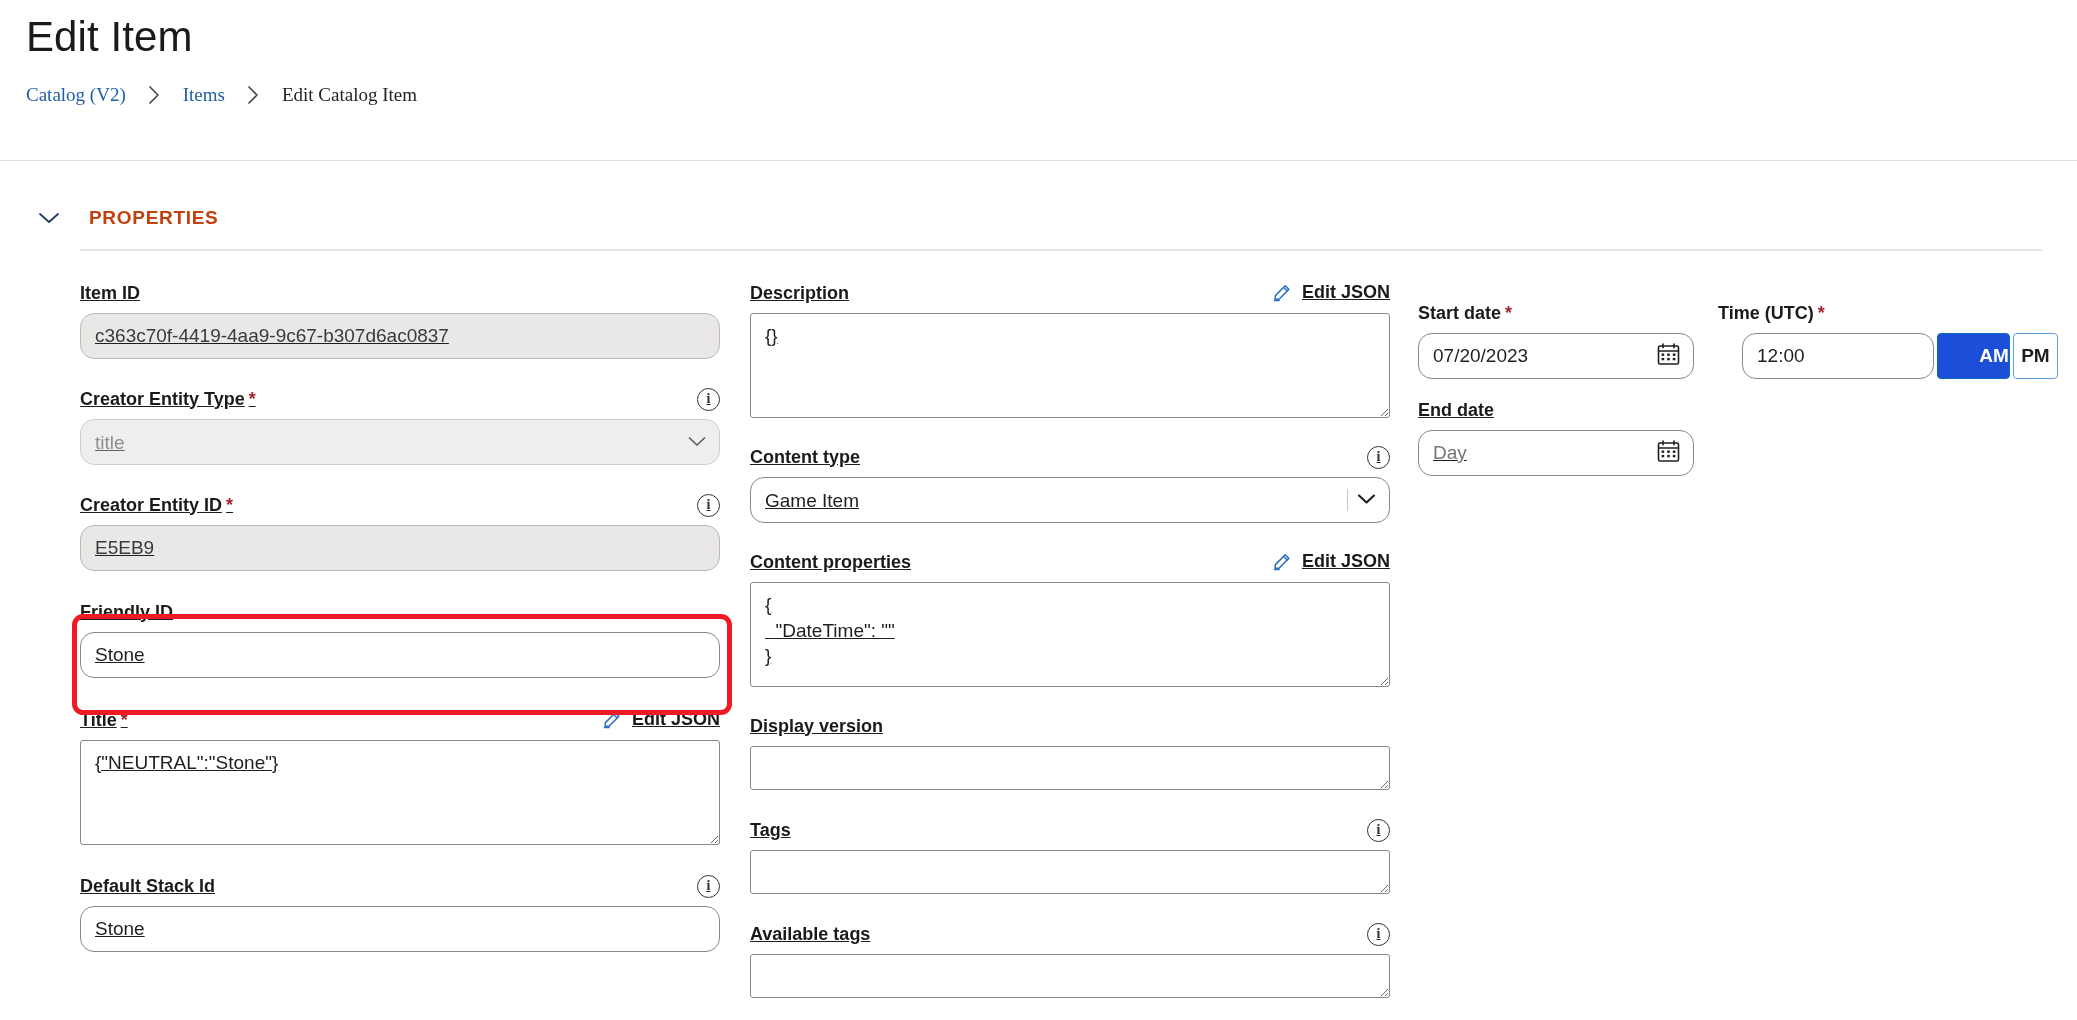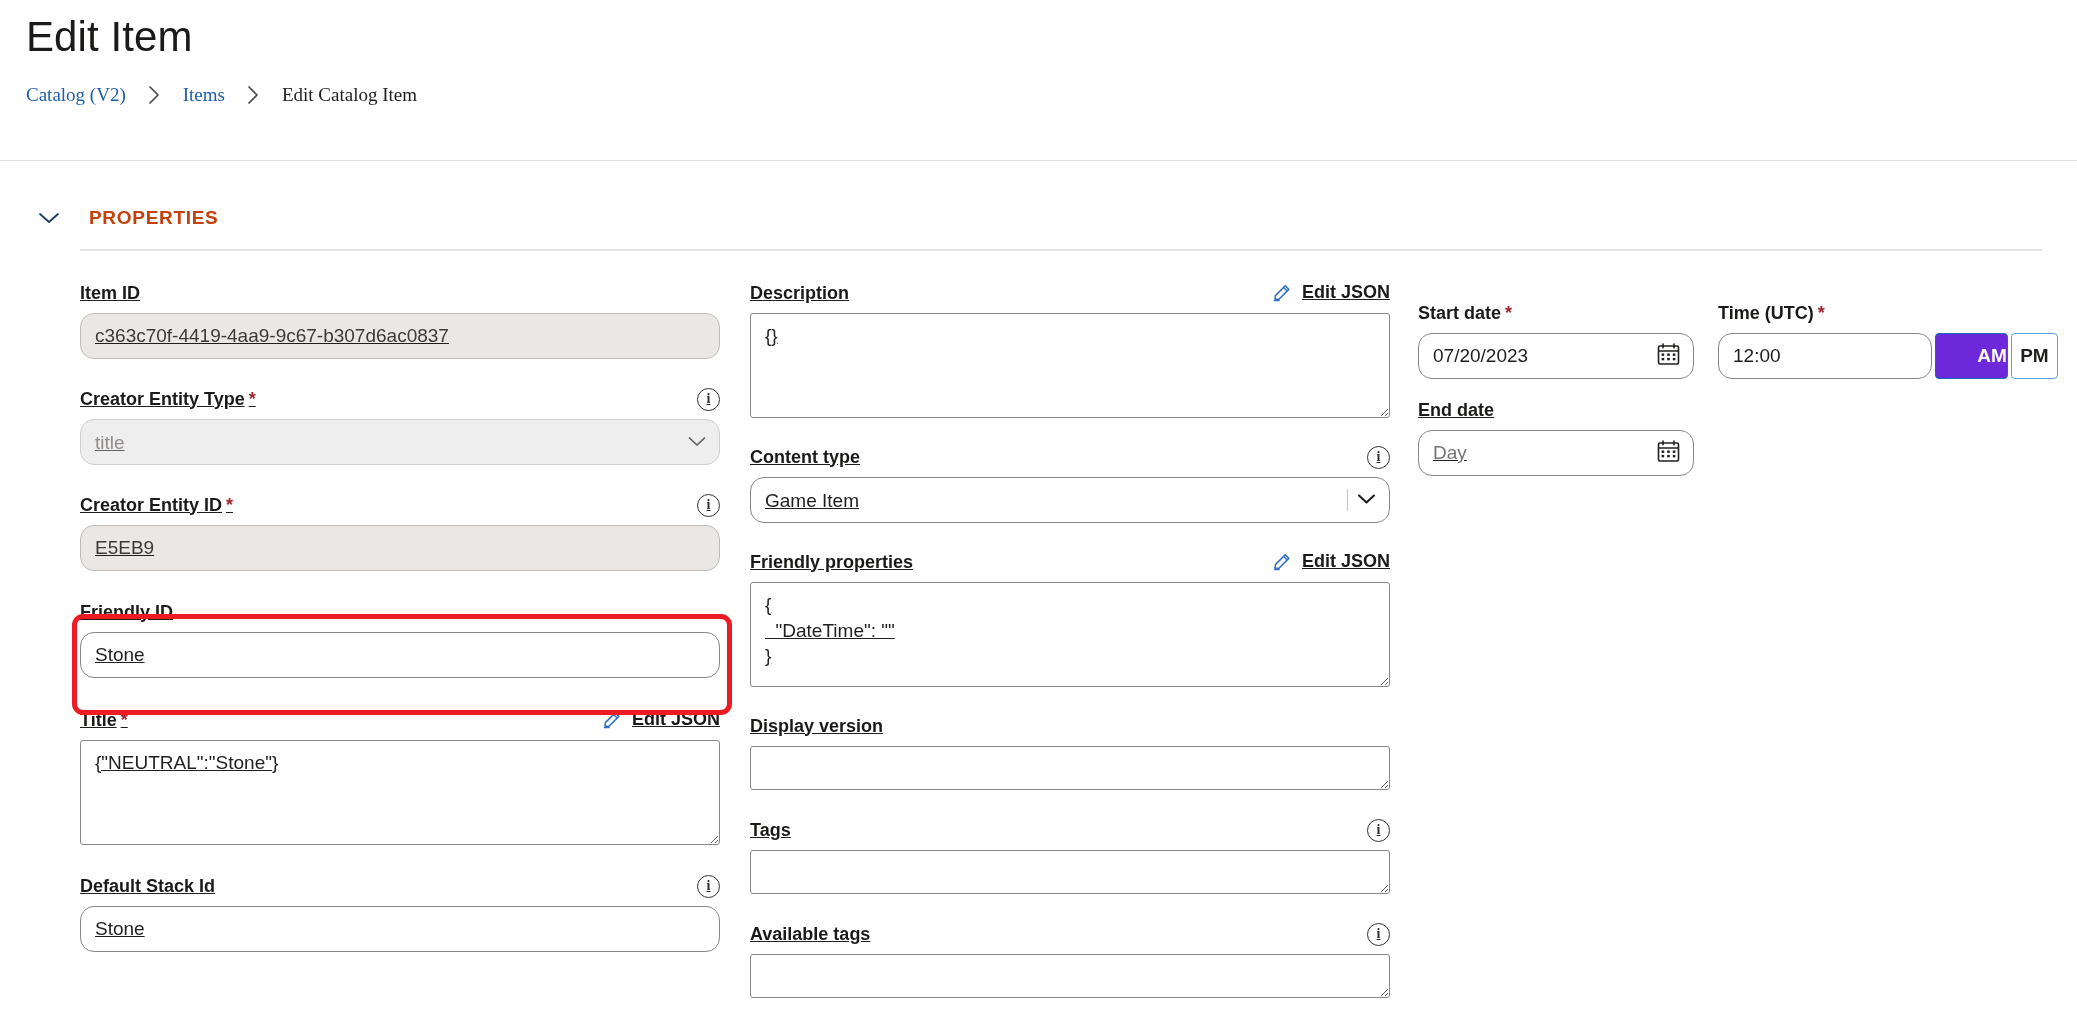--- a/index.html
+++ b/index.html
@@ -132,29 +132,29 @@
 
   
   .date-wrap { position: relative; width: 276px; }
   .date-wrap input.tb { padding-right: 46px; }
   .cal-icon {
     position: absolute; right: 13px; top: 50%; transform: translateY(-50%);
     cursor: pointer; display: block;
   }
 
   
-  .time-row { display: flex; align-items: center; gap: 3px; }
+  .time-row { display: flex; align-items: center; gap: 3px; margin-left: 24px; }
   .time-input { width: 110px; }
   .ampm {
     width: 78px; height: 46px; border-radius: 4px; font-size: 19px;
     font-weight: 700; cursor: pointer; font-family: "Liberation Sans", sans-serif;
     display: inline-flex; align-items: center; justify-content: center;
     border: 1px solid transparent; padding: 0;
   }
-  .ampm.on  { background: #6d28d9; color: #ffffff; border-color: #0f6cbd; padding-left: 41px; }
+  .ampm.on  { background: #1d4ed8; color: #ffffff; border-color: #0f6cbd; padding-left: 41px; }
   .ampm.off { background: #ffffff; color: #201f1e; border: 1px solid #5aa3e0; }
 
   .right-grid { display: flex; gap: 24px; }
 
   
   .highlight-box {
     position: absolute; left: 72px; top: 614px;
     width: 660px; height: 101px;
     border: 5px solid #ee1b24; border-radius: 11px;
     pointer-events: none;
@@ -300,21 +300,21 @@
         <span class="select-chevron">
           <svg width="19" height="12" viewBox="0 0 19 12">
               <path d="M2 2.5 L9.5 9.5 L17 2.5" stroke="currentColor" stroke-width="2.1" fill="none" stroke-linecap="round" stroke-linejoin="round"></path>
             </svg>
         </span>
       </div>
     </div>
 
     <div class="field" style="margin-top:26px;">
       <div class="field-head">
-        <span class="field-label">Friendly properties</span>
+        <span class="field-label">Content properties</span>
         <span class="edit-json">
           <span>
             <svg class="pencil" width="22" height="22" viewBox="0 0 22 22">
               <path d="M4 17.2 L4.4 13.6 L14.2 3.8 L17.8 7.4 L8 17.2 Z" stroke="#2f6fc4" stroke-width="1.5" fill="none" stroke-linejoin="round"></path>
               <path d="M12.6 5.4 L16.2 9" stroke="#2f6fc4" stroke-width="1.4" fill="none"></path>
               <path d="M3.4 18.6 L8.2 18.6" stroke="#2f6fc4" stroke-width="1.4" fill="none" stroke-linecap="round"></path>
             </svg>
           </span>
           <span class="ej-label">Edit JSON</span>
         </span>

